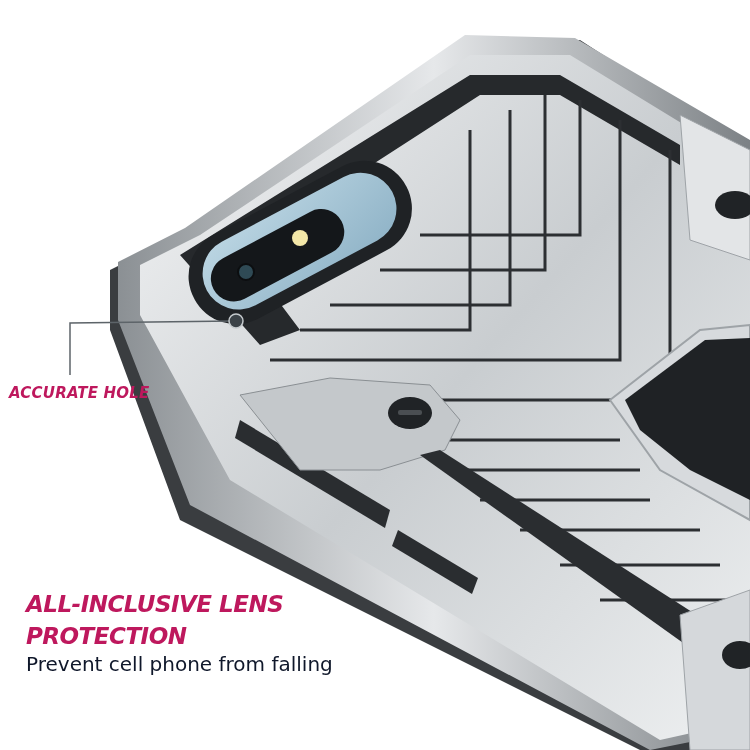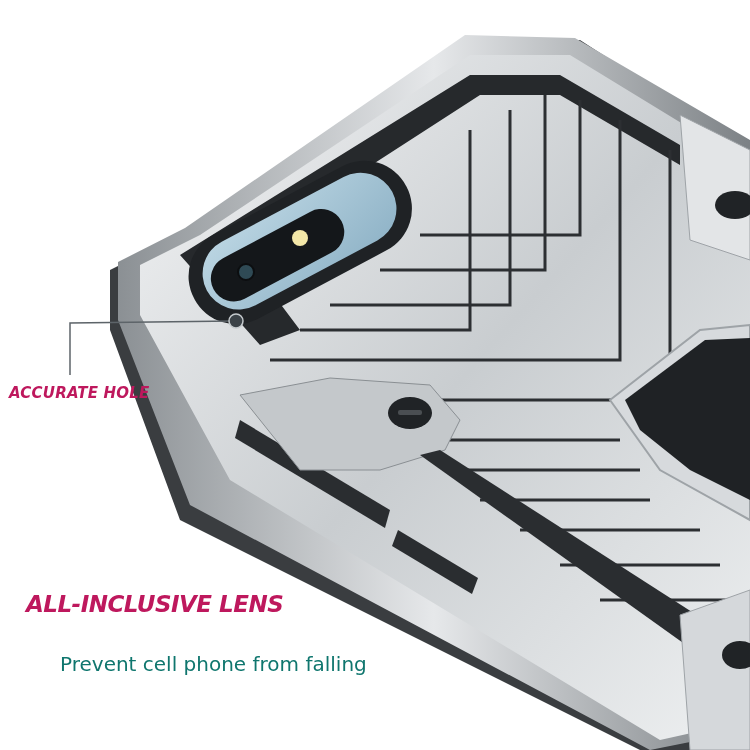--- a/index.html
+++ b/index.html
@@ -1,21 +1,21 @@
 <!DOCTYPE html>
 <html><head>
 <meta charset="utf-8">
 <style>
   html, body { margin:0; padding:0; }
   body { width:750px; height:750px; background:#ffffff; position:relative; overflow:hidden; font-family:"Liberation Sans", sans-serif; }
   .scene { position:absolute; left:0; top:0; width:750px; height:750px; }
   .callout-label { position:absolute; left:9px; top:384px; font-family:"DejaVu Sans", sans-serif; font-weight:bold; font-style:italic; font-size:15px; letter-spacing:0.2px; color:#be185d; white-space:nowrap; }
   .headline { position:absolute; left:26px; top:588px; font-family:"DejaVu Sans", sans-serif; font-weight:bold; font-style:italic; font-size:23px; line-height:32px; color:#be185d; letter-spacing:-0.5px; }
   .headline div { white-space:nowrap; }
-  .subline { position:absolute; left:26px; top:652px; font-family:"DejaVu Sans", sans-serif; font-size:20px; color:#0f766e; white-space:nowrap;margin-left:34px; }
+  .subline { position:absolute; left:26px; top:652px; font-family:"DejaVu Sans", sans-serif; font-size:20px; color:#0f172a; white-space:nowrap; }
 </style>
 </head>
 <body>
 
 <svg class="scene" viewBox="0 0 750 750" xmlns="http://www.w3.org/2000/svg">
   <defs>
     <linearGradient id="silver" x1="0" y1="0" x2="1" y2="1">
       <stop offset="0" stop-color="#f4f5f6"></stop>
       <stop offset="0.5" stop-color="#c9cdd0"></stop>
       <stop offset="1" stop-color="#eef0f1"></stop>
@@ -88,15 +88,16 @@
   <g>
     <polyline points="70,375 70,323 234,321" fill="none" stroke="#5d6469" stroke-width="1.5"></polyline>
     <circle cx="236" cy="321" r="7" fill="#3b4247" stroke="#c5cacd" stroke-width="1.5"></circle>
   </g>
 </svg>
 
 <div class="callout-label">ACCURATE HOLE</div>
 
 <div class="headline">
   <div>ALL-INCLUSIVE LENS</div>
+  <div>PROTECTION</div>
 </div>
 
 <div class="subline">Prevent cell phone from falling</div>
 
 </body></html>

